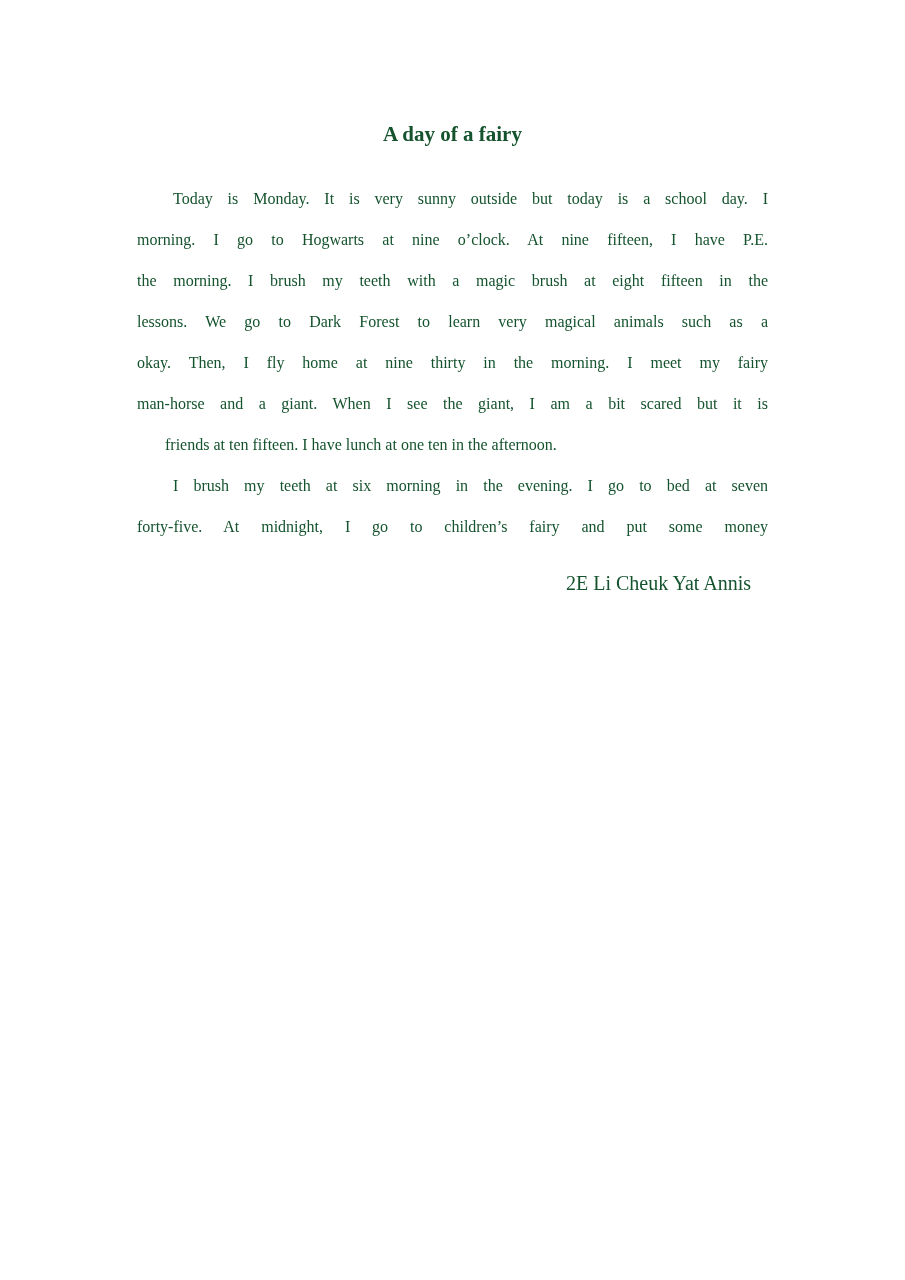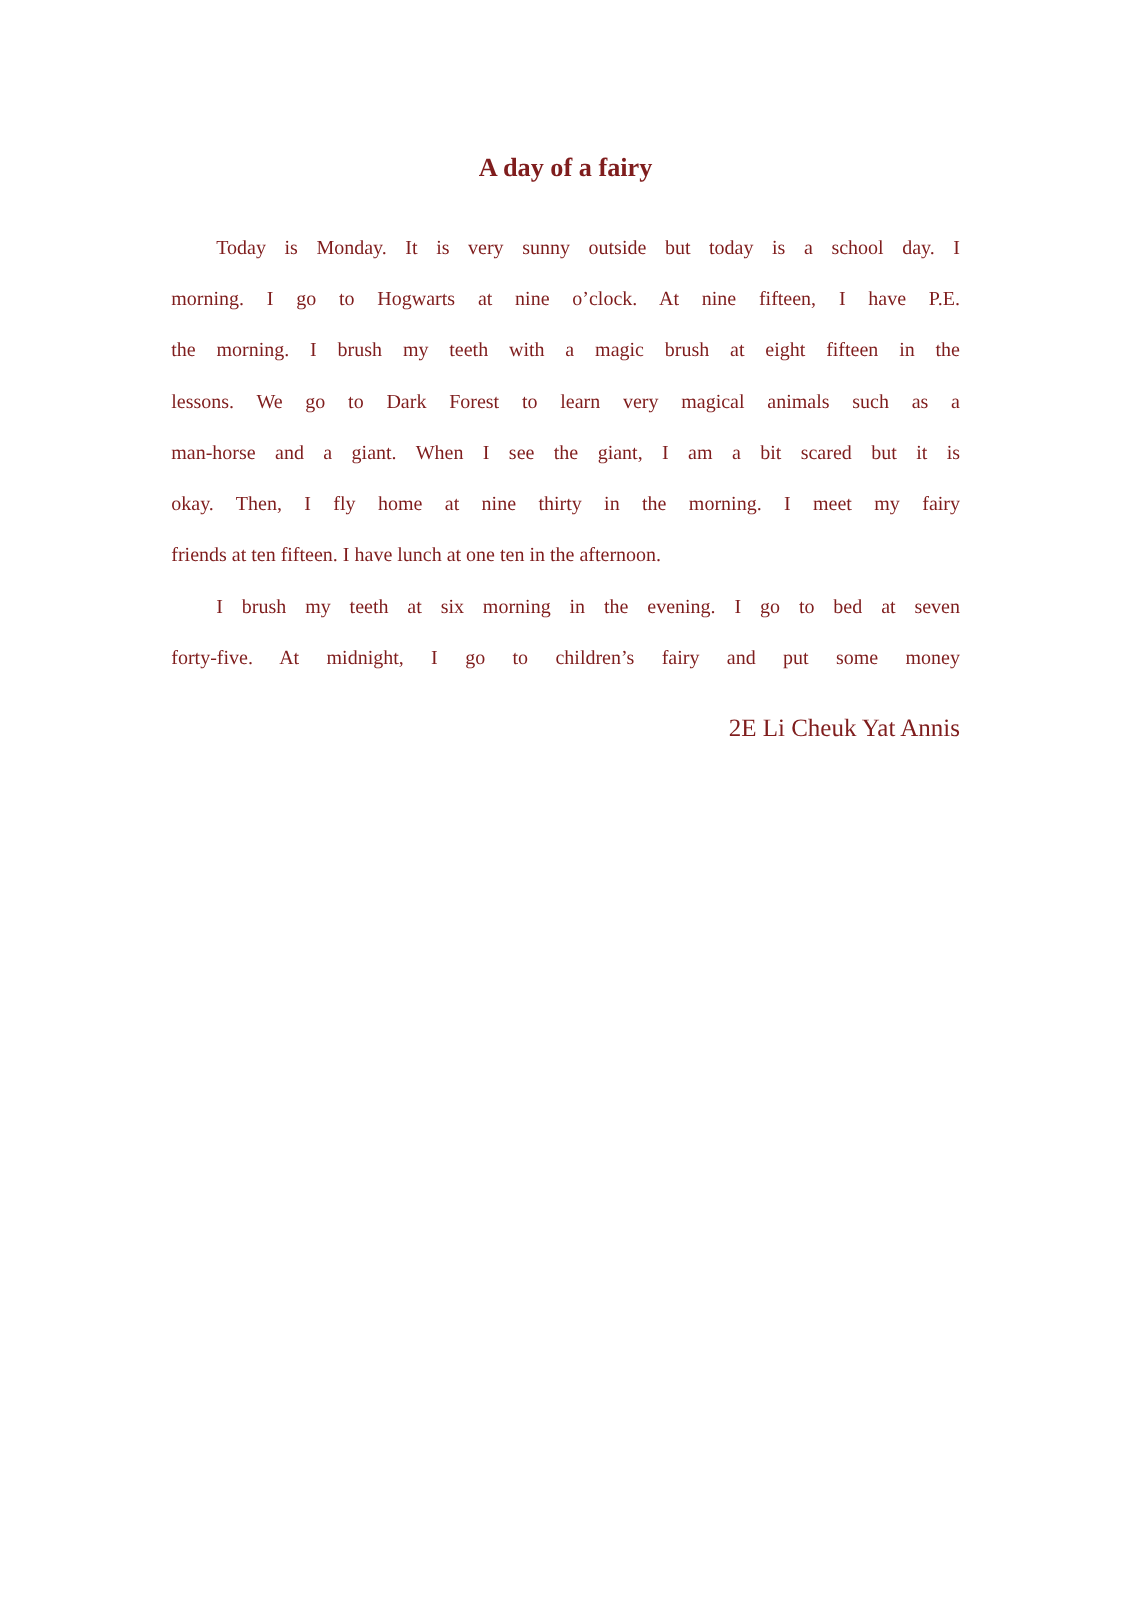--- a/index.html
+++ b/index.html
@@ -6,21 +6,21 @@
     margin: 0;
     padding: 0;
     background: #ffffff;
   }
   .page {
     position: relative;
     width: 905px;
     height: 1280px;
     background: #ffffff;
     font-family: "Liberation Serif", serif;
-    color: #7f1d1d;
+    color: #14532d;
     overflow: hidden;
   }
   .content {
     position: absolute;
     left: 137px;
     top: 114px;
     width: 631px;
   }
   .title {
     font-size: 21px;
@@ -36,42 +36,43 @@
     text-align: justify;
     text-align-last: justify;
     white-space: normal;
   }
   .bline.indent {
     text-indent: 36px;
   }
   .bline.plast {
     text-align: justify;
     text-align-last: left;
+    margin-left: 28px;
   }
   .signature {
     font-size: 20px;
     line-height: 41px;
-    margin: 16px 0 0 0;
+    margin: 16px 17px 0 0;
     text-align: right;
   }
 </style>
 </head>
 <body>
 
 <div class="page">
   <div class="content">
 
     <h1 class="title">A day of a fairy</h1>
 
     <p class="bline indent">Today is Monday. It is very sunny outside but today is a school day. I</p>
     <p class="bline">morning. I go to Hogwarts at nine o’clock. At nine fifteen, I have P.E.</p>
     <p class="bline">the morning. I brush my teeth with a magic brush at eight fifteen in the</p>
     <p class="bline">lessons. We go to Dark Forest to learn very magical animals such as a</p>
+    <p class="bline">okay. Then, I fly home at nine thirty in the morning. I meet my fairy</p>
     <p class="bline">man-horse and a giant. When I see the giant, I am a bit scared but it is</p>
-    <p class="bline">okay. Then, I fly home at nine thirty in the morning. I meet my fairy</p>
     <p class="bline plast">friends at ten fifteen. I have lunch at one ten in the afternoon.</p>
 
     <p class="bline indent">I brush my teeth at six morning in the evening. I go to bed at seven</p>
     <p class="bline">forty-five. At midnight, I go to children’s fairy and put some money</p>
 
     <p class="signature">2E Li Cheuk Yat Annis</p>
 
   </div>
 </div>
 

